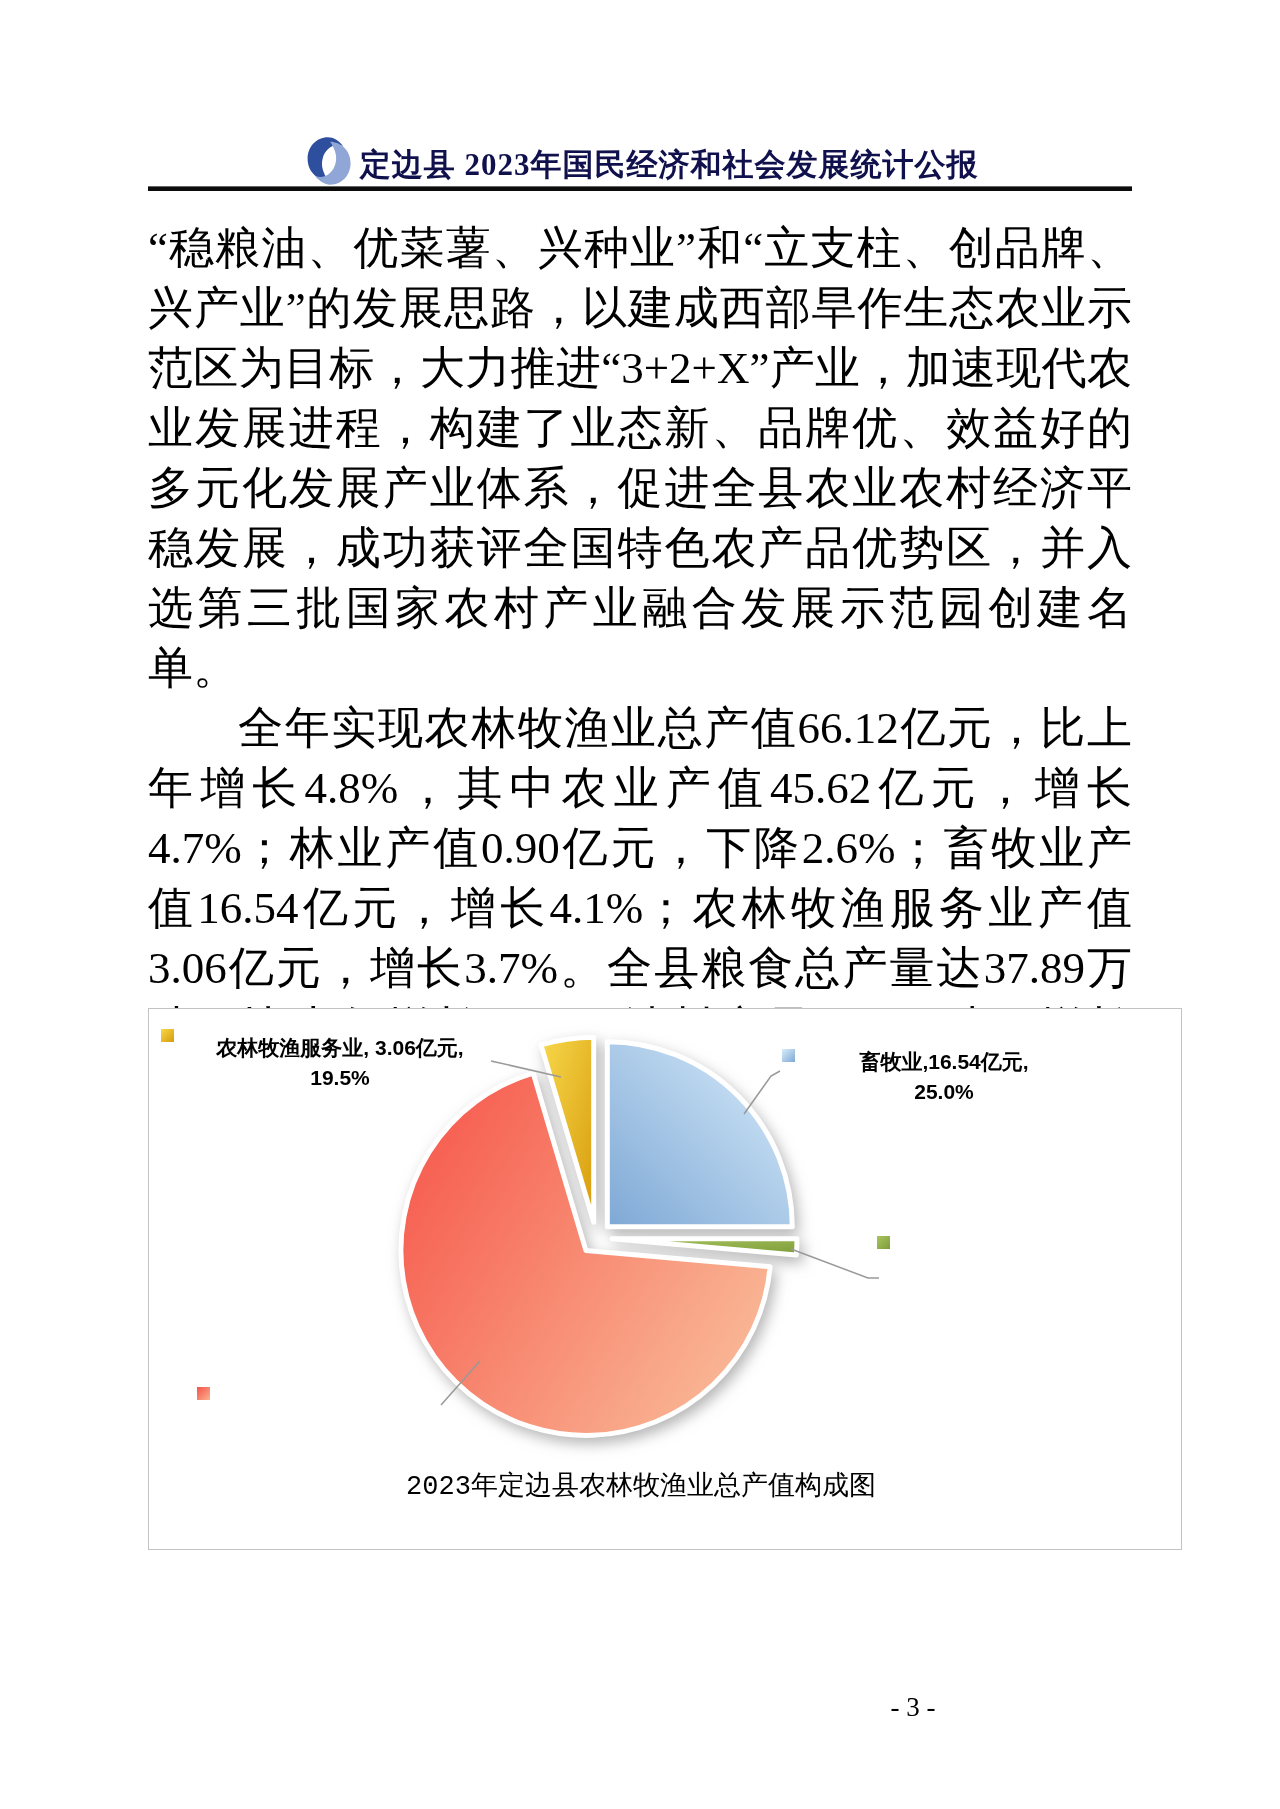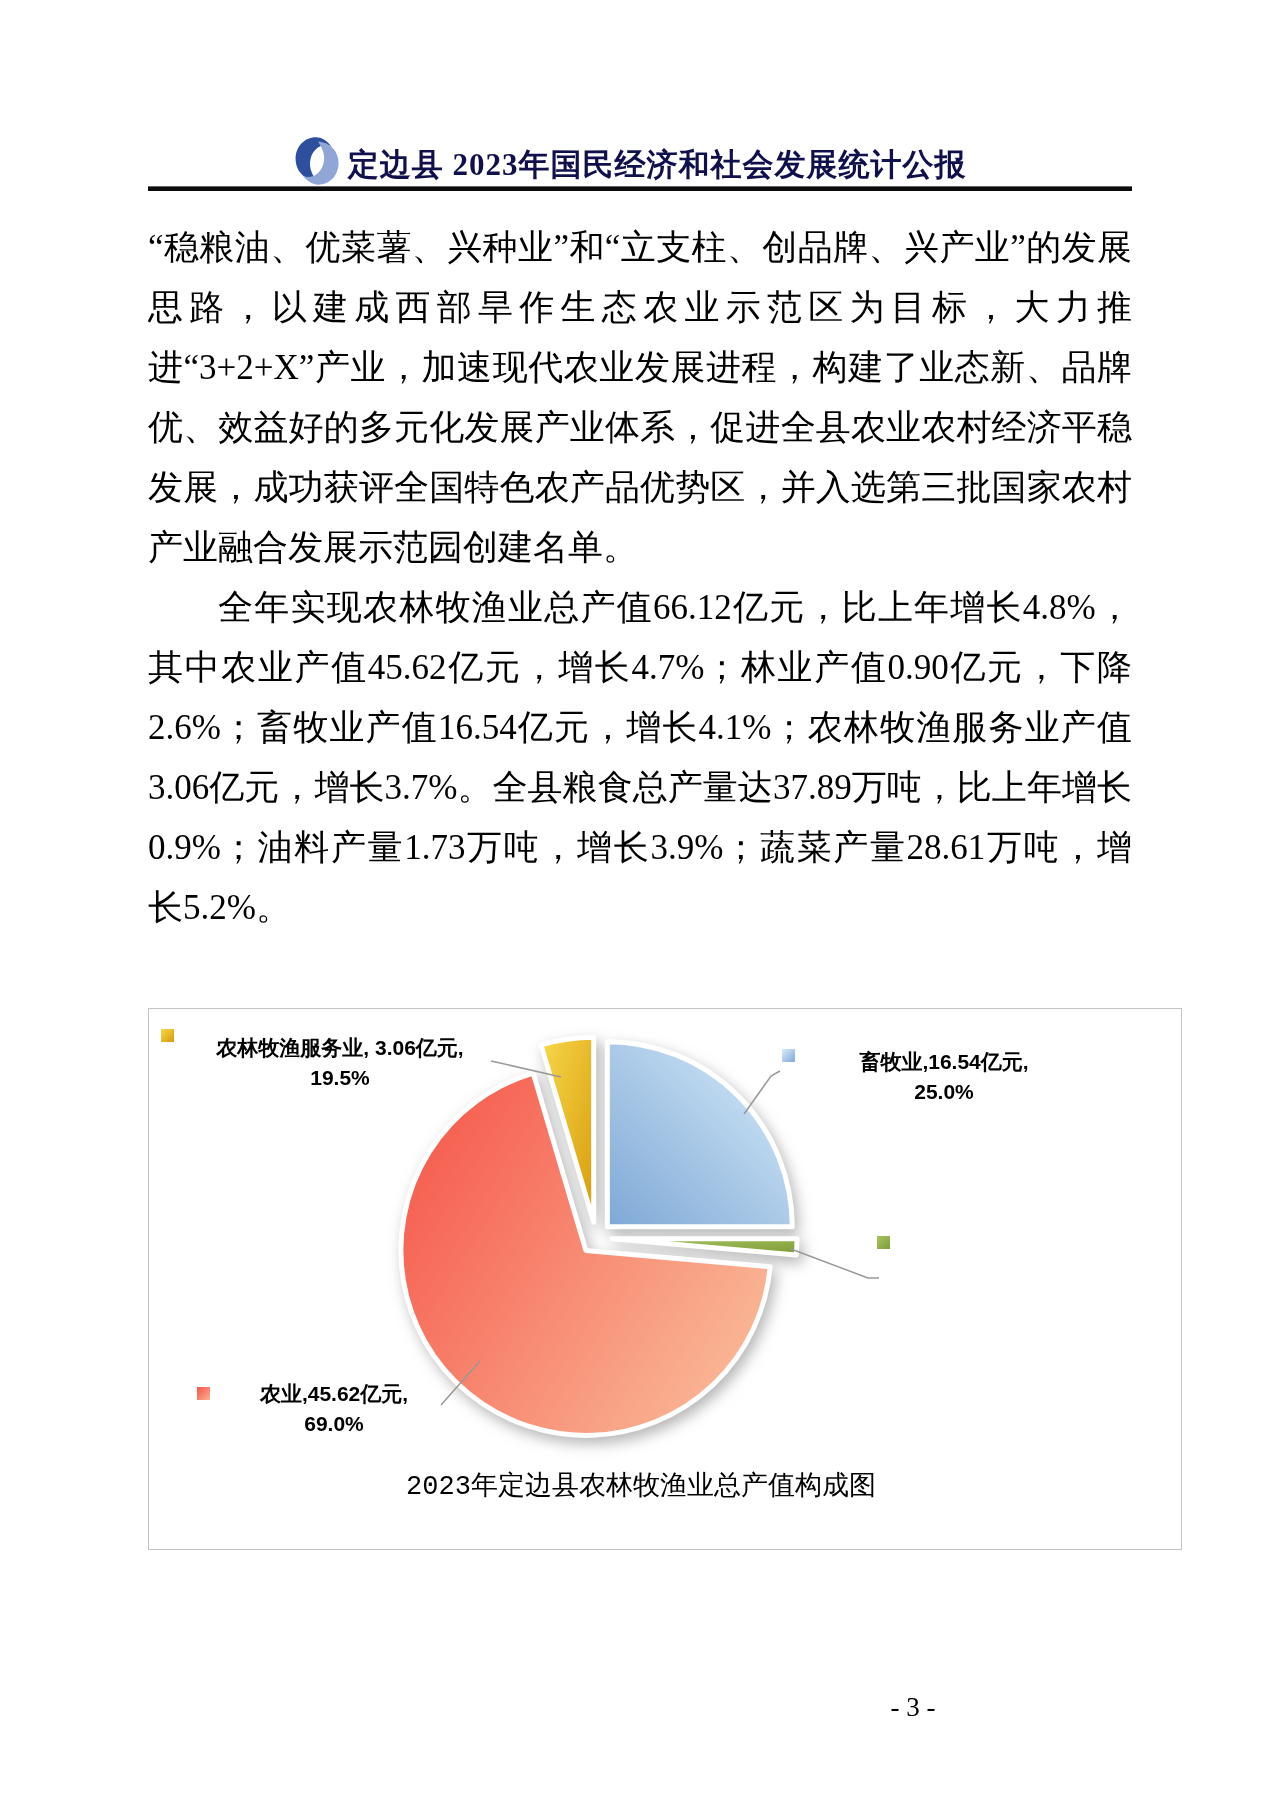--- a/index.html
+++ b/index.html
@@ -2,36 +2,36 @@
 <html><head>
 <meta charset="utf-8">
 <style>
   html,body{margin:0;padding:0;background:#ffffff;}
   #page{
     position:relative;width:1280px;height:1809px;background:#ffffff;
     font-family:"Liberation Serif",serif;color:#000;overflow:hidden;
   }
   
   #header{
-    position:absolute;top:118px;left:136px;width:984px;height:68px;
+    position:absolute;top:118px;left:148px;width:984px;height:68px;
     display:flex;align-items:flex-end;justify-content:center;gap:6px;
   }
   #logo{width:52px;height:58px;flex:0 0 auto;margin-bottom:-4px;}
   #header-title{
     font-size:31px;font-weight:bold;color:#10104d;letter-spacing:1px;
     font-family:"Liberation Serif",serif;white-space:nowrap;
   }
   #header-rule{
     position:absolute;top:186px;left:148px;width:984px;height:4px;
     background:#0c0c0c;border-top:1px solid #666;
   }
   
   #body-text{
     position:absolute;top:218px;left:148px;width:984px;
-    font-size:35px;line-height:60px;text-align:justify;text-justify:inter-ideograph;
+    font-size:45px;line-height:60px;text-align:justify;text-justify:inter-ideograph;
   }
   #body-text p{margin:0;padding:0;}
   #paragraph-2{text-indent:2em;}
   
   #chart-box{
     position:absolute;top:1008px;left:148px;width:984px;height:540px;
     border:1px solid #c3c3c3;background:#fff;padding-left:48px;
   }
   #pie-svg{position:absolute;top:0;left:0;}
   .callout{
@@ -118,22 +118,18 @@
 
     <span class="marker" id="marker-livestock" style="background: linear-gradient(135deg, rgb(217, 237, 251), rgb(126, 168, 213));"></span>
     <div class="callout" id="callout-livestock">
       <div>畜牧业,16.54亿元,</div>
       <div>25.0%</div>
     </div>
 
     <span class="marker" id="marker-forestry" style="background: linear-gradient(135deg, rgb(169, 197, 98), rgb(125, 156, 55));"></span>
 
     <span class="marker" id="marker-agriculture" style="background: linear-gradient(135deg, rgb(246, 82, 71), rgb(249, 179, 146));"></span>
-    <div class="callout" id="callout-agriculture">
-      <div>农业,45.62亿元,</div>
-      <div>69.0%</div>
-    </div>
 
     <div id="chart-title">2023年定边县农林牧渔业总产值构成图</div>
   </div>
 
   <div id="page-number">- 3 -</div>
 </div>
 
 </body></html>

